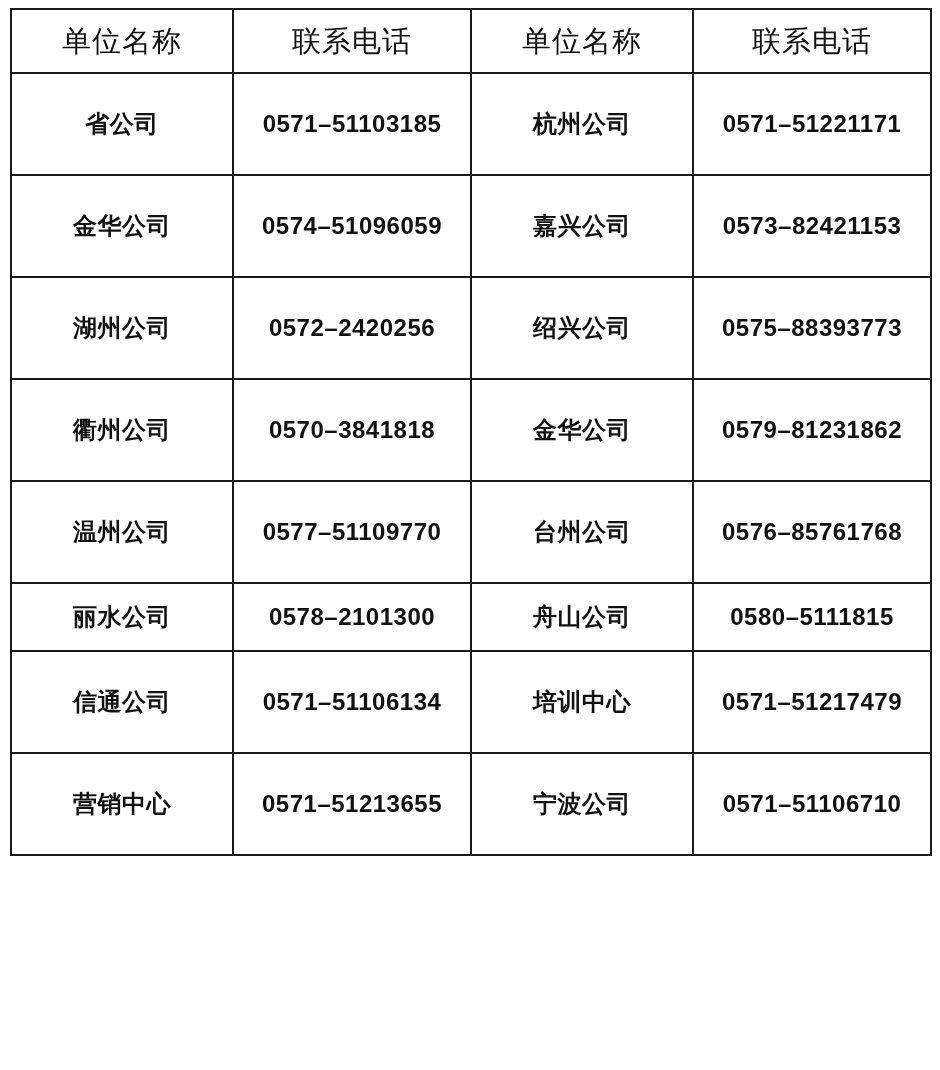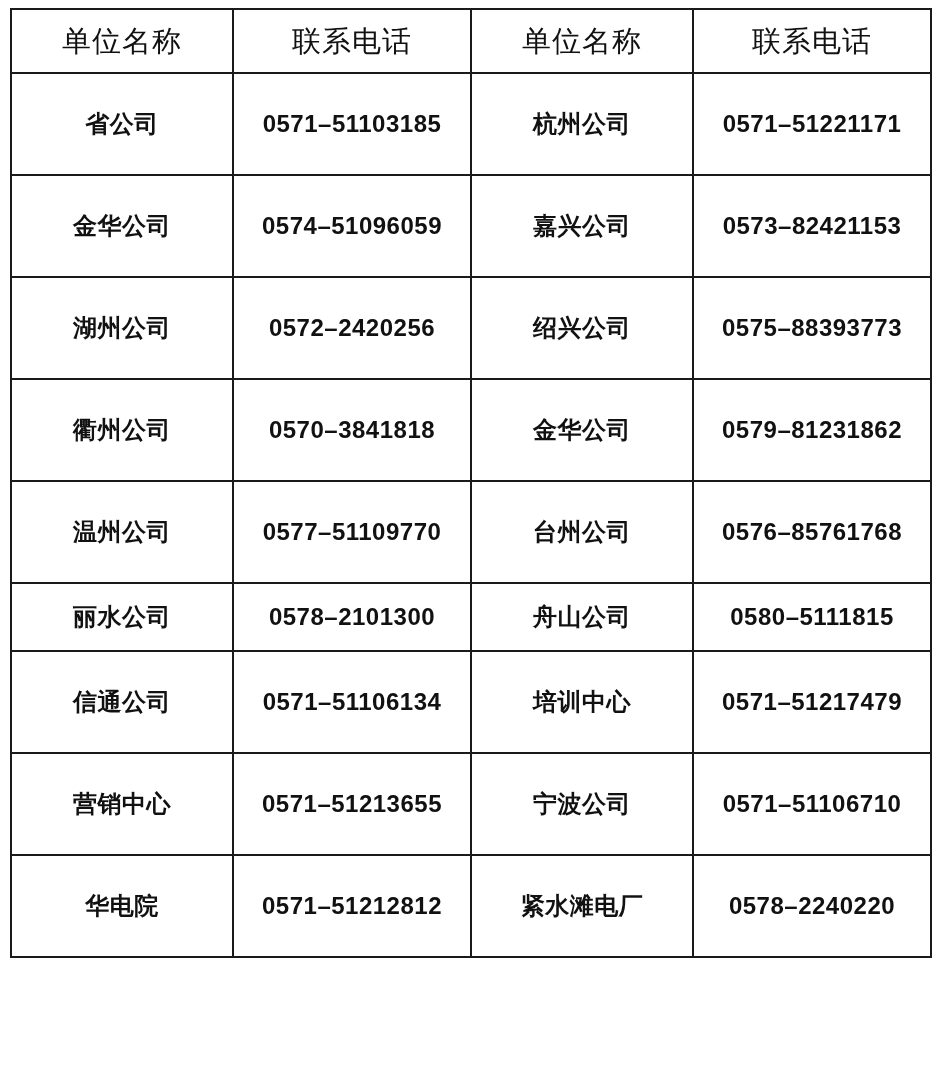--- a/index.html
+++ b/index.html
@@ -123,22 +123,16 @@
           <td class="phone">0571–51106134</td>
           <td>培训中心</td>
           <td class="phone">0571–51217479</td>
         </tr>
         <tr class="row-tall">
           <td>营销中心</td>
           <td class="phone">0571–51213655</td>
           <td>宁波公司</td>
           <td class="phone">0571–51106710</td>
         </tr>
-        <tr class="row-tall">
-          <td>华电院</td>
-          <td class="phone">0571–51212812</td>
-          <td>紧水滩电厂</td>
-          <td class="phone">0578–2240220</td>
-        </tr>
       </tbody>
   </table>
   <div class="footer-strip"></div>
 </div>
 
 </body></html>

